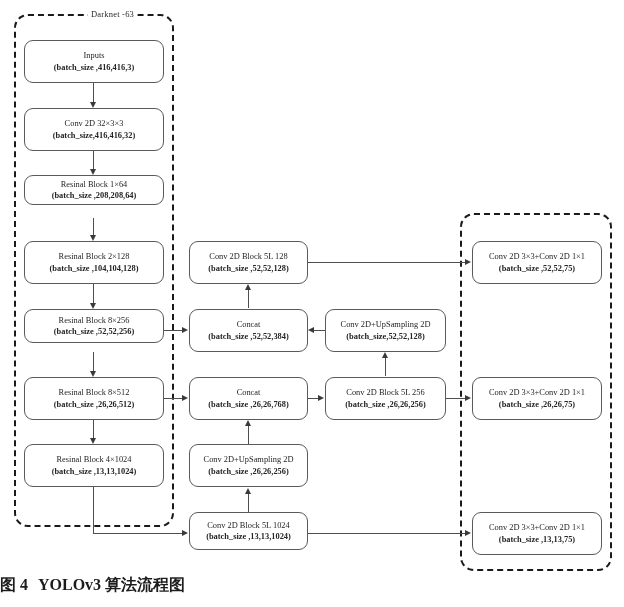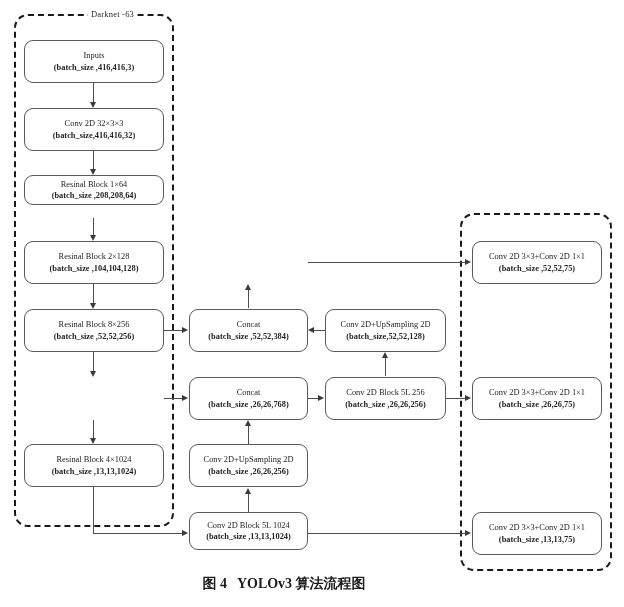--- a/index.html
+++ b/index.html
@@ -95,22 +95,21 @@
     border-top: 3.5px solid transparent;
     border-bottom: 3.5px solid transparent;
     border-right: 6px solid #3a3a3a;
   }
   
   #caption {
     position: absolute;
     left: 0;
     top: 575px;
     width: 568px;
-    text-align: center;
-    font-size: 14px;
+    font-size: 16px;
     font-weight: bold;
     color: #1c1c1c;
     font-family: "Liberation Serif", "DejaVu Serif", serif;
   }
   #caption .cap-num { margin-right: 10px; }
 </style>
 </head>
 <body>
 
 <div id="canvas">
@@ -133,31 +132,39 @@
   <div class="node" style="left:24px; top:175px; width:140px; height:30px;">
     <div class="l1">Resinal Block   1×64</div>
     <div class="l2">(batch_size ,208,208,64)</div>
   </div>
 
   <div class="node" style="left:24px; top:241px; width:140px; height:43px;">
     <div class="l1">Resinal Block   2×128</div>
     <div class="l2">(batch_size ,104,104,128)</div>
   </div>
 
-  <div class="node" style="left:24px; top:309px; width:140px; height:43px;">
+  <div class="node" style="left:24px; top:309px; width:140px; height:34px;">
     <div class="l1">Resinal Block   8×256</div>
     <div class="l2">(batch_size ,52,52,256)</div>
   </div>
 
+  <div class="node" style="left:24px; top:377px; width:140px; height:43px;">
+    <div class="l1">Resinal Block   8×512</div>
+    <div class="l2">(batch_size ,26,26,512)</div>
+  </div>
 
   <div class="node" style="left:24px; top:444px; width:140px; height:43px;">
     <div class="l1">Resinal Block   4×1024</div>
     <div class="l2">(batch_size ,13,13,1024)</div>
   </div>
 
+  <div class="node" style="left:189px; top:241px; width:119px; height:43px;">
+    <div class="l1">Conv 2D Block  5L  128</div>
+    <div class="l2">(batch_size ,52,52,128)</div>
+  </div>
 
   <div class="node" style="left:189px; top:309px; width:119px; height:43px;">
     <div class="l1">Concat</div>
     <div class="l2">(batch_size ,52,52,384)</div>
   </div>
 
   <div class="node" style="left:325px; top:309px; width:121px; height:43px;">
     <div class="l1">Conv 2D+UpSampling  2D</div>
     <div class="l2">(batch_size,52,52,128)</div>
   </div>

